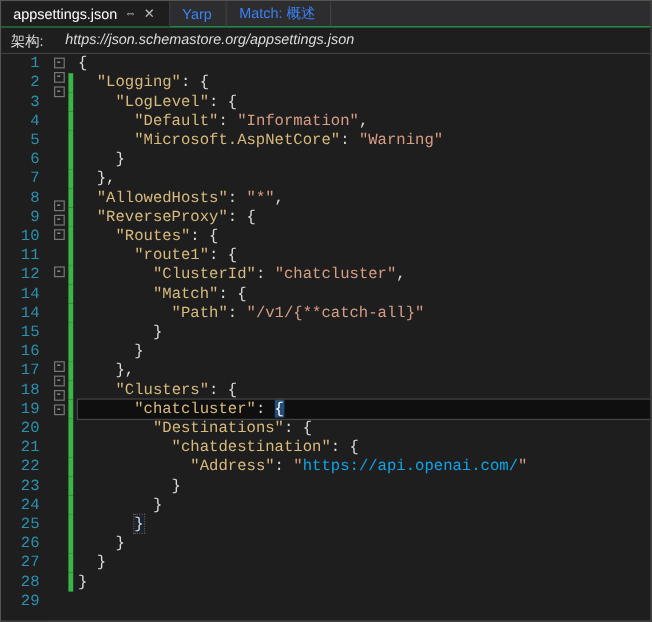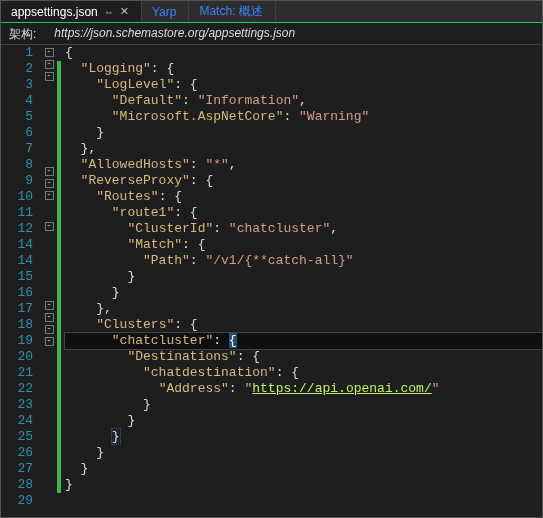--- a/index.html
+++ b/index.html
@@ -105,21 +105,21 @@
     white-space: pre;
   }
   .code-line.current {
     background: #0f0f0f;
     outline: 1px solid #444;
   }
   .key { color: #d7ba7d; }
   .str { color: #d69d85; }
   .brace { color: #dcdcdc; }
   .brace.caret { background: #264f78; color: #fff; }
-  .link { color: #bef264; text-decoration: underline; }
+  .link { color: #0ea5e9; }
   .bracebox {
     background: #113d6f33;
     outline: 1px dotted #555;
   }
 </style>
 </head>
 <body>
 
 <div class="tabbar" id="tabbar">
     <div class="tab active">

